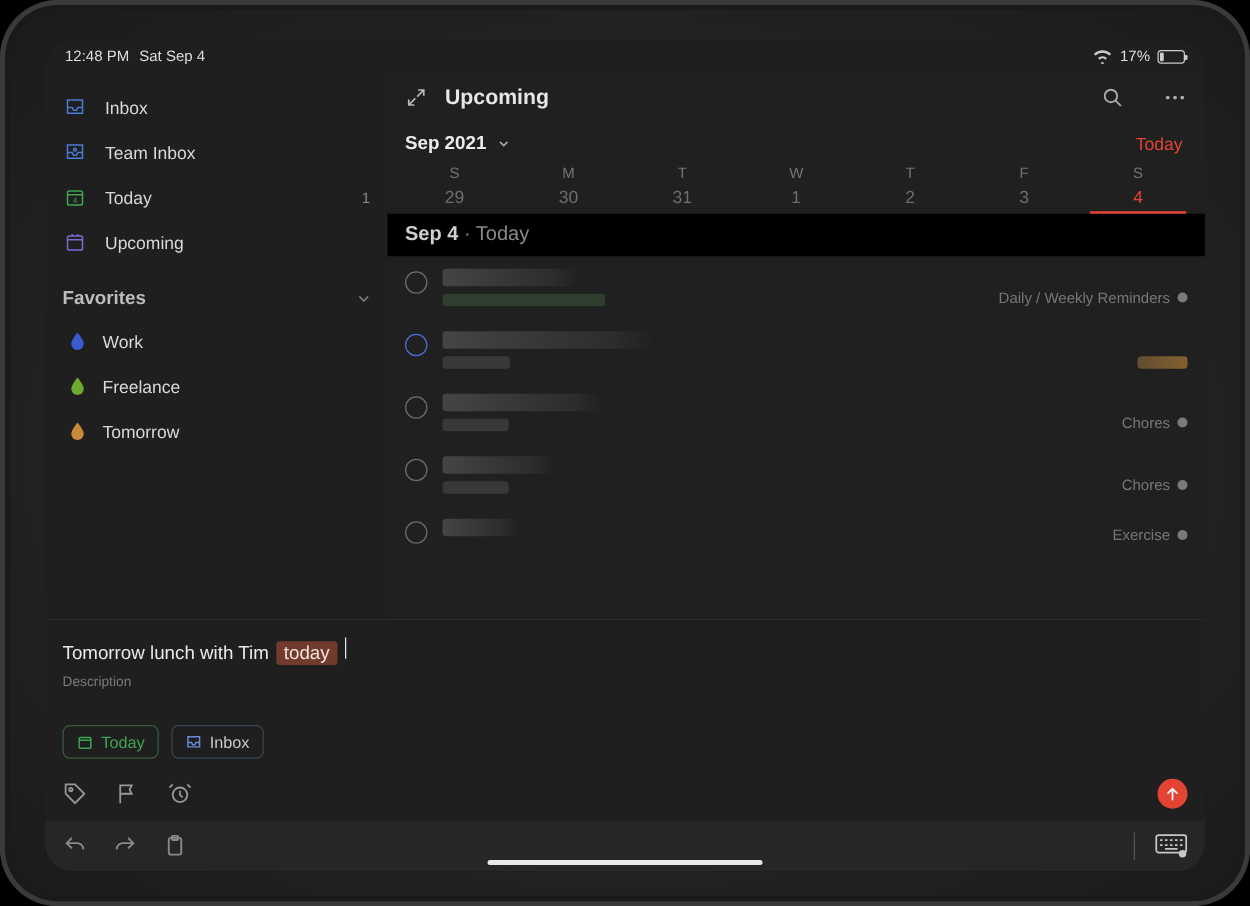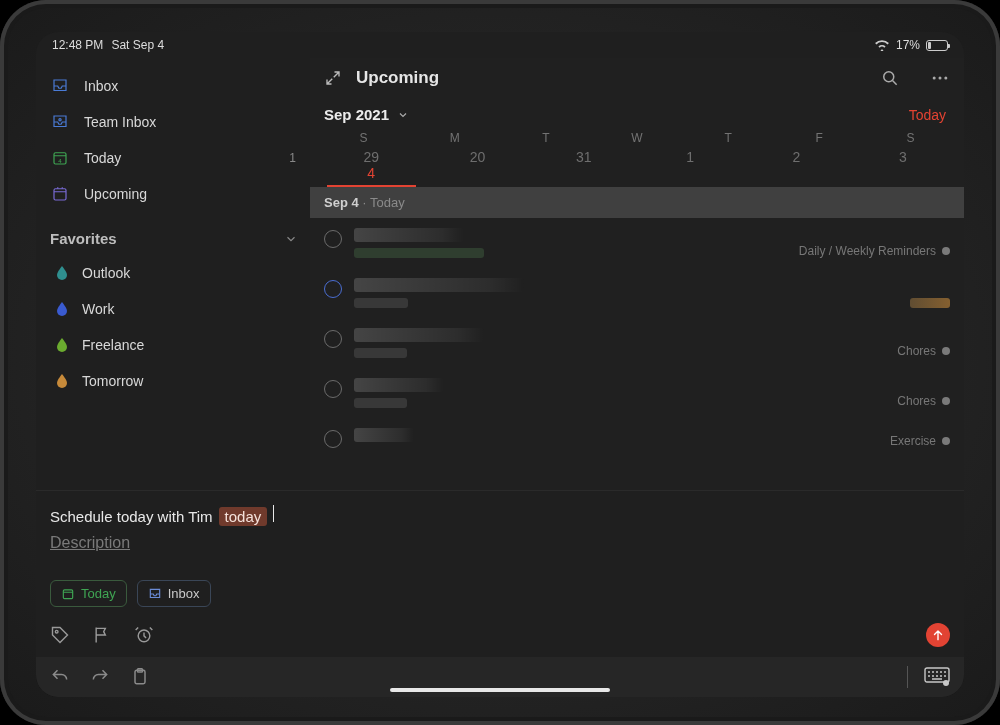--- a/index.html
+++ b/index.html
@@ -54,47 +54,47 @@
   .main-header { display: flex; align-items: center; height: 40px; padding: 0 14px; gap: 14px; color: #e6e6e6; }
   .main-header .title { font-size: 17px; font-weight: 700; }
   .main-header .spacer { flex: 1; }
 
   .month-row { display: flex; align-items: center; justify-content: space-between; padding: 8px 18px 4px 14px; }
   .month-label { display: flex; align-items: center; gap: 8px; font-size: 15px; font-weight: 600; color: #ececec; }
   .today-link { color: #e34332; font-size: 14px; }
 
   .week-header { display: grid; grid-template-columns: repeat(7,1fr); padding: 4px 8px 0 8px; }
   .dow { text-align: center; font-size: 12px; color: #737373; }
-  .daynum-row { display: grid; grid-template-columns: repeat(6,1fr); padding: 4px 8px 6px 8px; }
+  .daynum-row { display: grid; grid-template-columns: repeat(7,1fr); padding: 4px 8px 6px 8px; }
   .daynum { text-align: center; font-size: 14px; color: #6e6e6e; }
   .daynum.current { color: #e34332; position: relative; }
   .daynum.current::after { content: ""; display: block; position: absolute; left: 8%; right: 8%; bottom: -6px; height: 2px; background: #e34332; }
 
-  .day-section-header { background: #404040; color: #cfcfcf; font-size: 13px; font-weight: 600; padding: 8px 14px; }
+  .day-section-header { background: #000000; color: #cfcfcf; font-size: 16px; font-weight: 600; padding: 8px 14px; }
   .day-header-sub { color: #8a8a8a; font-weight: 400; }
 
   .task-row { display: flex; align-items: flex-start; gap: 12px; padding: 10px 14px; border-bottom: 0 solid #2a2a2a; }
   .task-circle { width: 18px; height: 18px; border-radius: 50%; border: 1.5px solid #6b6b6b; margin-top: 2px; flex-shrink: 0; }
   .task-circle.blue { border-color: #4a6dd1; }
   .task-body { flex: 1; }
   .task-title { height: 14px; background: linear-gradient(90deg,#6a6a6a 0%, #3a3a3a 80%, transparent 100%); border-radius: 3px; opacity: .5; filter: blur(0.5px); }
   .task-sub { margin-top: 6px; height: 10px; width: 30%; background: #3d5c3d; border-radius: 3px; opacity: .5; }
   .task-sub.grey { background: #4a4a4a; width: 10%; opacity:.6; }
   .widths-220 { width: 110px; } .widths-170 { width: 170px; } .widths-130 { width: 130px; } .widths-90 { width: 90px; } .widths-60 { width: 60px; }
   .task-meta { margin-left: auto; font-size: 12px; color: #777; display: flex; align-items: center; gap: 6px; align-self: flex-end; }
   .task-meta-dot { width: 8px; height: 8px; border-radius: 50%; background: #7a7a7a; }
   .meta-swatch { width: 40px; height: 10px; background: linear-gradient(90deg,#8b6b3e,#c88a3a); border-radius: 3px; opacity: .6; }
 
   
   .sheet { position: absolute; left: 0; right: 0; bottom: 0; background: #1f1f1f; border-top: 1px solid #2a2a2a; display: flex; flex-direction: column; border-bottom-left-radius: 22px; border-bottom-right-radius: 22px; }
   .sheet-inner { padding: 14px 14px 6px 14px; }
   .task-input-line { display: flex; align-items: baseline; gap: 6px; font-size: 15px; color: #e8e8e8; }
   .today-chip { background: rgba(210,90,60,.45); padding: 1px 6px; border-radius: 3px; color: #f5e2db; }
   .cursor { display: inline-block; width: 1px; height: 17px; background: #e8e8e8; vertical-align: middle; }
-  .desc { margin-top: 8px; color: #7a7a7a; font-size: 16px; text-decoration: underline; }
+  .desc { margin-top: 8px; color: #7a7a7a; font-size: 11px; }
   .chip-row { display: flex; gap: 10px; margin-top: 28px; }
   .chip { display: flex; align-items: center; gap: 6px; border: 1px solid #444; border-radius: 6px; padding: 5px 10px; font-size: 13px; }
   .chip.green { color: #3fa553; border-color: #3a5a3d; }
   .chip.blue { color: #c9c9c9; border-color: #3a4657; }
   .chip.blue .chip-icon { color: #6b8bd6; }
   .action-row { display: flex; align-items: center; gap: 22px; padding: 10px 14px; color: #888; }
   .send-btn { margin-left: auto; width: 24px; height: 24px; border-radius: 50%; background: #e24333; display: flex; align-items: center; justify-content: center; }
   .bottom-bar { display: flex; align-items: center; gap: 20px; height: 40px; padding: 0 14px; background: #262626; color: #8a8a8a; border-bottom-left-radius: 22px; border-bottom-right-radius: 22px; }
   .bottom-bar .right { margin-left: auto; display: flex; align-items: center; gap: 6px;}
   .home-indicator { position: absolute; bottom: 5px; left: 50%; transform: translateX(-50%); width: 220px; height: 4px; border-radius: 4px; background: #e8e8e8; }
@@ -172,28 +172,20 @@
         <div class="section-header">
           <span>Favorites</span>
           <span>
               <svg width="14" height="14" viewBox="0 0 24 24" fill="none" stroke="#888" stroke-width="2">
                 <path d="M6 9l6 6 6-6"></path>
               </svg>
             </span>
         </div>
 
         <div class="nav-list" style="padding-top:2px;">
-          <div class="fav-item">
-            <span class="drop">
-                <svg width="12" height="14" viewBox="0 0 12 14" fill="#2f8f8f">
-                  <path d="M6 0C6 0 1 6 1 9a5 5 0 0010 0C11 6 6 0 6 0z"></path>
-                </svg>
-              </span>
-            <span>Outlook</span>
-          </div>
           <div class="fav-item">
             <span class="drop">
                 <svg width="12" height="14" viewBox="0 0 12 14" fill="#3a5bd0">
                   <path d="M6 0C6 0 1 6 1 9a5 5 0 0010 0C11 6 6 0 6 0z"></path>
                 </svg>
               </span>
             <span>Work</span>
           </div>
           <div class="fav-item">
             <span class="drop">
@@ -254,21 +246,21 @@
           <div class="dow">S</div>
           <div class="dow">M</div>
           <div class="dow">T</div>
           <div class="dow">W</div>
           <div class="dow">T</div>
           <div class="dow">F</div>
           <div class="dow">S</div>
         </div>
         <div class="daynum-row">
           <div class="daynum">29</div>
-          <div class="daynum">20</div>
+          <div class="daynum">30</div>
           <div class="daynum">31</div>
           <div class="daynum">1</div>
           <div class="daynum">2</div>
           <div class="daynum">3</div>
           <div class="daynum current">4</div>
         </div>
 
         <div class="day-section-header">
           <span>Sep 4</span>
           <span class="day-header-sub"> · </span>
@@ -332,21 +324,21 @@
             <span class="task-meta-dot"></span>
           </div>
         </div>
 
       </section>
     </div>
 
     <div class="sheet">
       <div class="sheet-inner">
         <div class="task-input-line">
-          <span>Schedule today with Tim</span>
+          <span>Tomorrow lunch with Tim</span>
           <span class="today-chip">today</span>
           <span class="cursor"></span>
         </div>
         <div class="desc">Description</div>
 
         <div class="chip-row">
           <div class="chip green">
             <span class="chip-icon">
                 <svg width="14" height="14" viewBox="0 0 24 24" fill="none" stroke="#3fa553" stroke-width="2">
                   <rect x="4" y="5" width="16" height="15" rx="2"></rect>

